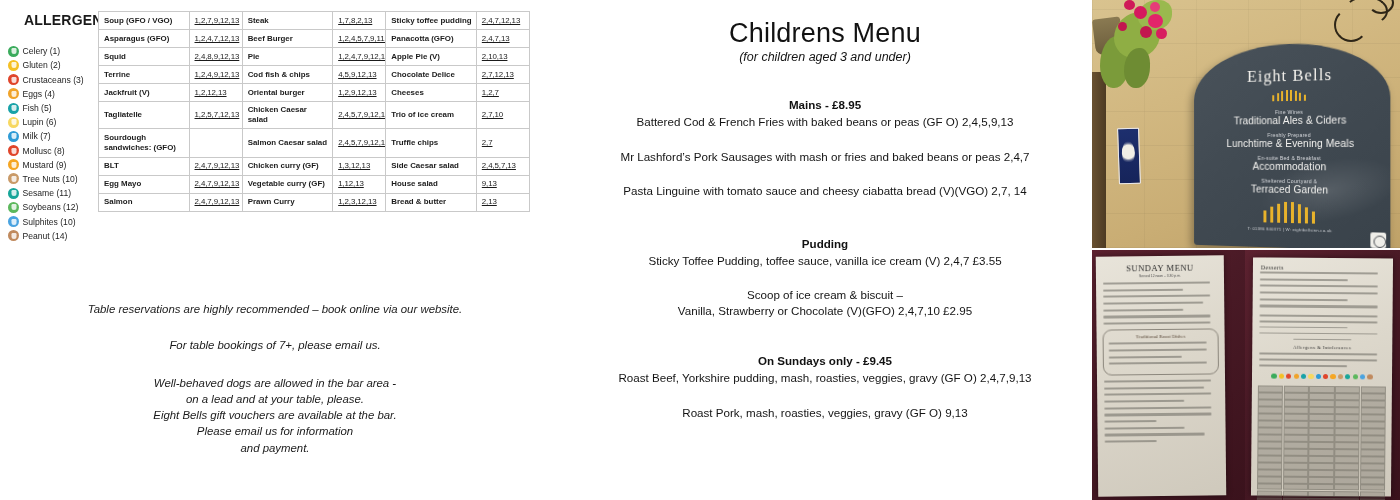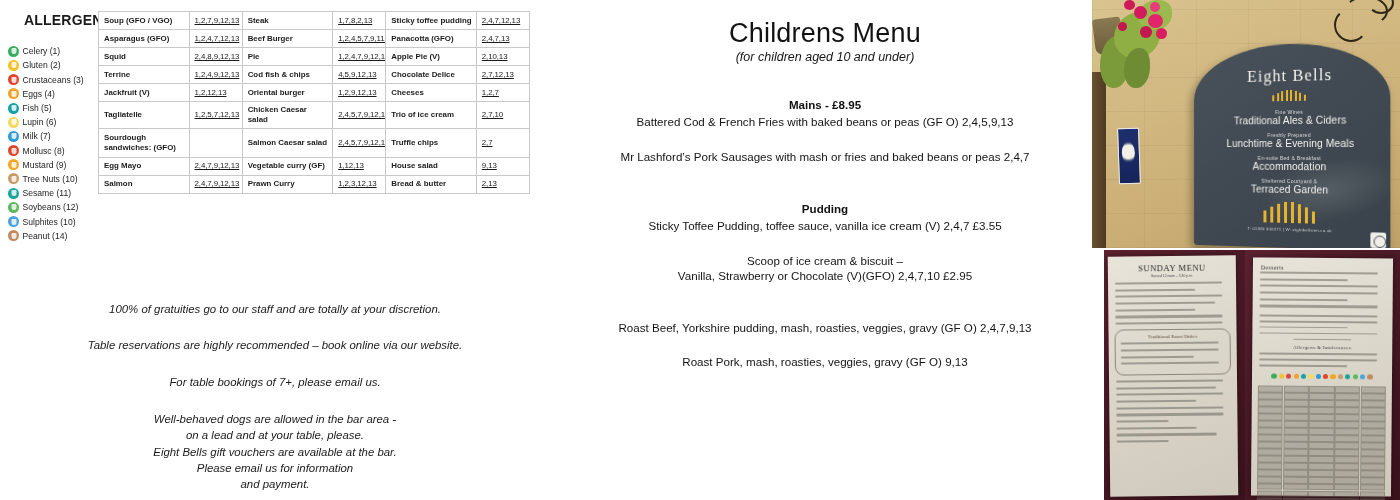--- a/index.html
+++ b/index.html
@@ -307,21 +307,21 @@
     border-radius: 50%;
   }
 
   
   #photo-sunday-menu, #photo-dessert-menu {
     position: absolute;
     top: 250px;
     height: 250px;
     overflow: hidden;
   }
-  #photo-sunday-menu { left: 12px; width: 153px; }
+  #photo-sunday-menu { left: 0; width: 153px; }
   #photo-dessert-menu { left: 153px; width: 155px; }
   .photo-bg-cloth {
     position: absolute; inset: 0;
     background: linear-gradient(135deg,#5d2230 0%,#4a1a26 40%,#3a121c 100%);
   }
   .paper {
     position: absolute;
     background: linear-gradient(160deg,#e8e4da 0%,#ddd8cc 40%,#cfc9bc 100%);
     box-shadow: 0 0 6px rgba(0,0,0,.45);
   }
@@ -527,60 +527,69 @@
       </tr>
       <tr class="tall">
         <td>Sourdough sandwiches: (GFO)</td>
         <td class="code"></td>
         <td>Salmon Caesar salad</td>
         <td class="code">2,4,5,7,9,12,13</td>
         <td>Truffle chips</td>
         <td class="code">2,7</td>
       </tr>
       <tr>
+        <td>BLT</td>
+        <td class="code">2,4,7,9,12,13</td>
+        <td>Chicken curry (GF)</td>
+        <td class="code">1,3,12,13</td>
+        <td>Side Caesar salad</td>
+        <td class="code">2,4,5,7,13</td>
+      </tr>
+      <tr>
         <td>Egg Mayo</td>
         <td class="code">2,4,7,9,12,13</td>
         <td>Vegetable curry (GF)</td>
         <td class="code">1,12,13</td>
         <td>House salad</td>
         <td class="code">9,13</td>
       </tr>
       <tr>
         <td>Salmon</td>
         <td class="code">2,4,7,9,12,13</td>
         <td>Prawn Curry</td>
         <td class="code">1,2,3,12,13</td>
         <td>Bread &amp; butter</td>
         <td class="code">2,13</td>
       </tr>
     </tbody>
 </table>
 
 <div id="house-notes">
-    <p class="note">100% of gratuities go to our staff and are totally at your discretion.</p>
     <p class="note">Table reservations are highly recommended – book online via our website.</p>
     <p class="note">For table bookings of 7+, please email us.</p>
     <p class="note block">Well-behaved dogs are allowed in the bar area -<br>on a lead and at your table, please.<br>Eight Bells gift vouchers are available at the bar.<br>Please email us for information<br>and payment.</p>
   </div>
 
 <div id="childrens-menu">
   <h1 class="menu-title">Childrens Menu</h1>
-  <p class="menu-subtitle">(for children aged 10 and under)</p>
+  <p class="menu-subtitle">(for children aged 3 and under)</p>
   <div id="childrens-menu-sections">
       <div class="menu-section mains">
         <div class="section-heading">Mains - £8.95</div>
         <p class="menu-line">Battered Cod &amp; French Fries with baked beans or peas (GF O) 2,4,5,9,13</p>
         <p class="menu-line">Mr Lashford’s Pork Sausages with mash or fries and baked beans or peas 2,4,7</p>
+        <p class="menu-line">Pasta Linguine with tomato sauce and cheesy ciabatta bread (V)(VGO) 2,7, 14</p>
       </div>
       <div class="menu-section pudding">
         <div class="section-heading">Pudding</div>
         <p class="menu-line">Sticky Toffee Pudding, toffee sauce, vanilla ice cream (V) 2,4,7 £3.55</p>
         <p class="menu-line">Scoop of ice cream &amp; biscuit –<br>Vanilla, Strawberry or Chocolate (V)(GFO) 2,4,7,10 £2.95</p>
       </div>
       <div class="menu-section sunday">
+        <div class="section-heading">On Sundays only - £9.45</div>
         <p class="menu-line">Roast Beef, Yorkshire pudding, mash, roasties, veggies, gravy (GF O) 2,4,7,9,13</p>
         <p class="menu-line">Roast Pork, mash, roasties, veggies, gravy (GF O) 9,13</p>
       </div>
     </div>
 </div>
 
 <div id="photo-column">
 
   <div id="photo-pub-sign">
     <div class="wall-texture"></div>

